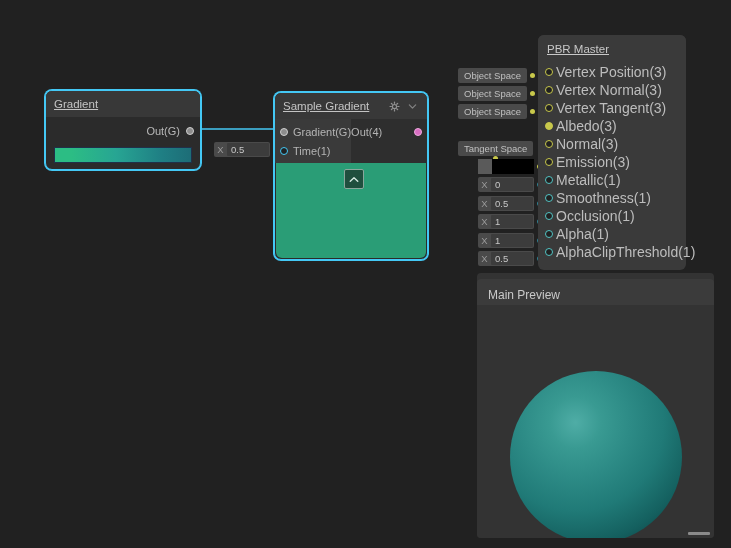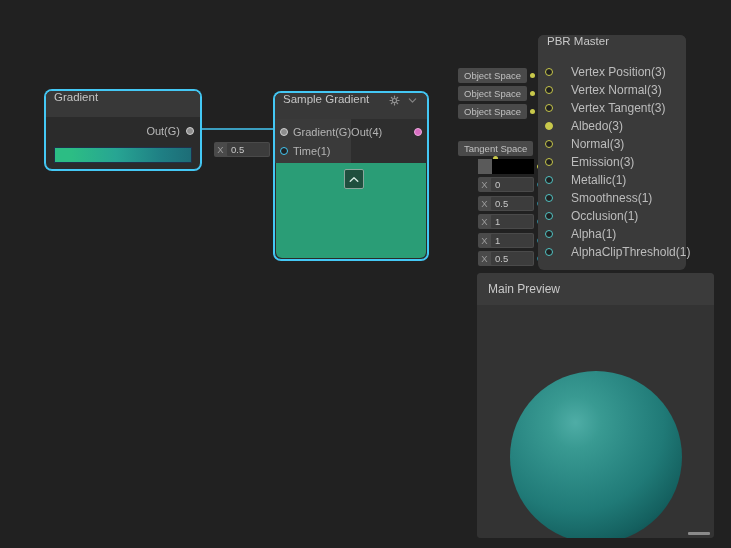--- a/index.html
+++ b/index.html
@@ -26,23 +26,25 @@
   }
   .node.selected {
     border: 1px solid #44c8f5;
     box-shadow: 0 0 0 1px #44c8f5;
   }
   .node-header {
     background: #383838;
     border-radius: 6px 6px 0 0;
     height: 26px;
     display: flex;
+    align-items: center;
     padding: 0 8px;
     font-size: 11.5px;
     color: #c4c4c4;
+    text-decoration: underline;
   }
   .node-header .title { flex: 1 1 auto; white-space: nowrap; }
   .hdr-icon {
     width: 14px; height: 14px;
     display: inline-flex; align-items: center; justify-content: center;
     opacity: .75; margin-left: 4px;
   }
 
   
   .port {
@@ -115,23 +117,23 @@
   #pbr-master {
     left: 538px; top: 35px; width: 148px; height: 235px;
     background: #3a3a3a;
     border-radius: 6px;
   }
   #pbr-master .node-header {
     background: #3a3a3a; height: 28px; padding-left: 9px;
     font-size: 11.5px; color: #c8c8c8;
   }
   .pbr-slot {
-    display: flex; align-items: center; gap: 18px;
+    display: flex; align-items: center; gap: 3px;
     height: 18px; padding-left: 7px;
-    font-size: 12px; color: #bdbdbd; white-space: nowrap;
+    font-size: 14px; color: #bdbdbd; white-space: nowrap;
   }
 
   
   .ctl {
     position: absolute;
     display: flex; align-items: center;
     height: 15px;
     font-size: 9.5px; color: #b6b6b6;
   }
   .ctl .dropdown {
@@ -182,21 +184,21 @@
     position: absolute;
     left: 477px; top: 273px; width: 237px; height: 265px;
     background: #333333;
     border-radius: 4px;
   }
   #main-preview .mp-header {
     height: 32px; display: flex; align-items: center;
     padding-left: 11px;
     background: #3b3b3b;
     border-radius: 4px 4px 0 0;
-    font-size: 12px; color: #c9c9c9;
+    font-size: 12px; color: #c9c9c9; margin-top: 6px;
   }
   #mp-body {
     position: absolute; left: 0; right: 0; top: 32px; bottom: 0;
     background: #333333;
     border-radius: 0 0 4px 4px;
     overflow: hidden;
   }
   #mp-sphere {
     position: absolute;
     left: 50%; top: 152px;

